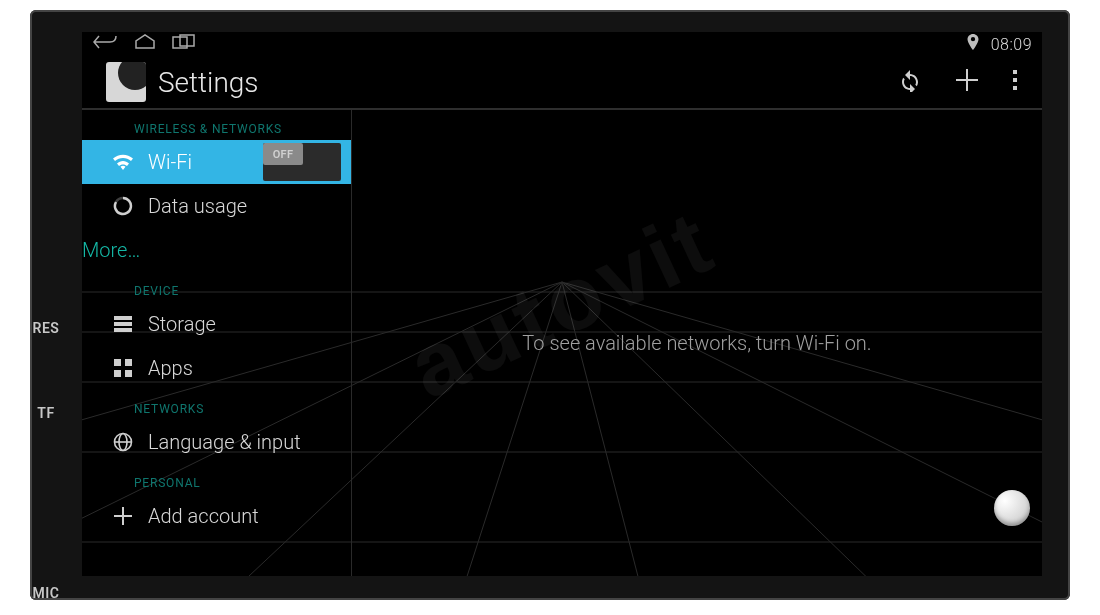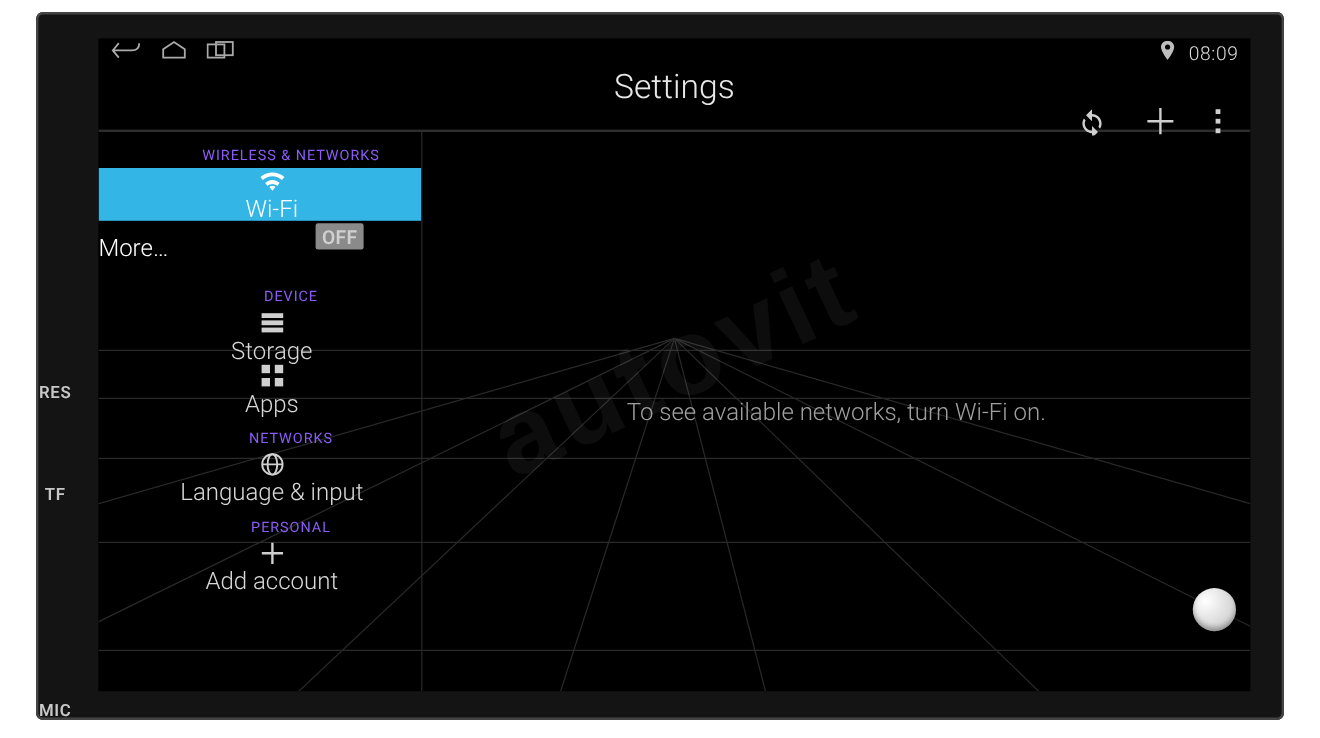--- a/index.html
+++ b/index.html
@@ -60,21 +60,20 @@
 
   
   .actionbar {
     position: relative;
     height: 54px;
     display: flex;
     align-items: center;
     padding: 0 24px;
     border-bottom: 2px solid #2e2e2e;
     color: #e8e8e8;
-    flex-direction: column;
   }
   .actionbar .app-icon {
     width: 40px; height: 40px;
     background: #d7d7d7;
     border-radius: 3px;
     margin-right: 12px;
     position: relative;
     overflow: hidden;
   }
   .actionbar .app-icon::after {
@@ -108,53 +107,52 @@
   .sidebar {
     width: 270px;
     border-right: 1px solid #2a2a2a;
     overflow: hidden;
     position: relative;
     z-index: 2;
   }
   .sidebar .cat {
     font-size: 12px;
     letter-spacing: 0.8px;
-    color: #8b5cf6;
+    color: #0f766e;
     padding: 12px 0 4px 52px;
-    text-align: center;
   }
   .sidebar .row {
     height: 44px;
     display: flex;
     align-items: center;
     padding: 0 10px 0 30px;
+    gap: 14px;
     color: #d8d8d8;
     font-size: 20px;
     font-weight: 300;
     position: relative;
-    flex-direction: column;
   }
   .sidebar .row.sel {
     background: #33b5e5;
     color: #fff;
   }
   .sidebar .icon { width: 22px; height: 22px; flex: 0 0 22px; display: flex; align-items: center; justify-content: center; }
   .sidebar .icon svg { display: block; }
-  .sidebar .more-row { height: 44px; display:flex; align-items:center; color:#ffffff; font-size:20px; font-weight:300; }
+  .sidebar .more-row { height: 44px; display:flex; align-items:center; color:#14b8a6; font-size:20px; font-weight:300; }
 
   
   .toggle {
     margin-left: auto;
-    width: 78px; height: 22px;
+    width: 78px; height: 38px;
     background: #2b2b2b;
     border-radius: 2px;
     position: relative;
     display: flex;
     align-items: center;
-    font-size: 16px;
+    font-size: 11px;
     font-weight: 600;
     color: #d0d0d0;
     text-align: left;
     letter-spacing: 0.3px;
   }
   .toggle .knob {
     position: absolute;
     left: 0; top: 0;
     width: 40px; height: 22px;
     background: #8a8a8a;
@@ -295,20 +293,29 @@
             <svg width="22" height="18" viewBox="0 0 22 18" fill="#fff">
                 <path d="M11 17l2.5-3.2c-.7-.6-1.6-1-2.5-1s-1.8.4-2.5 1L11 17zM5 10.5l2 2.5c1.1-1 2.5-1.6 4-1.6s2.9.6 4 1.6l2-2.5c-1.7-1.5-3.8-2.4-6-2.4s-4.3.9-6 2.4zM1 5.5l2 2.5C5.3 6 8 4.9 11 4.9s5.7 1.1 8 3.1l2-2.5C18.2 3 14.7 1.7 11 1.7S3.8 3 1 5.5z"></path>
               </svg>
           </span>
           <span>Wi-Fi</span>
           <div class="toggle">
             <div class="knob">OFF</div>
           </div>
         </div>
 
+        <div class="row">
+          <span class="icon">
+            <svg width="20" height="20" viewBox="0 0 20 20" fill="none" stroke="#cfcfcf" stroke-width="2.5">
+                <path d="M10 2 A8 8 0 1 1 3 6"></path>
+                <path d="M10 2 A8 8 0 0 0 3 6" stroke-opacity="0.3"></path>
+              </svg>
+          </span>
+          <span>Data usage</span>
+        </div>
 
         <div class="more-row">
           <span>More…</span>
         </div>
 
         <div class="cat">DEVICE</div>
 
         <div class="row">
           <span class="icon">
             <svg width="20" height="18" viewBox="0 0 20 18" fill="#cfcfcf">

